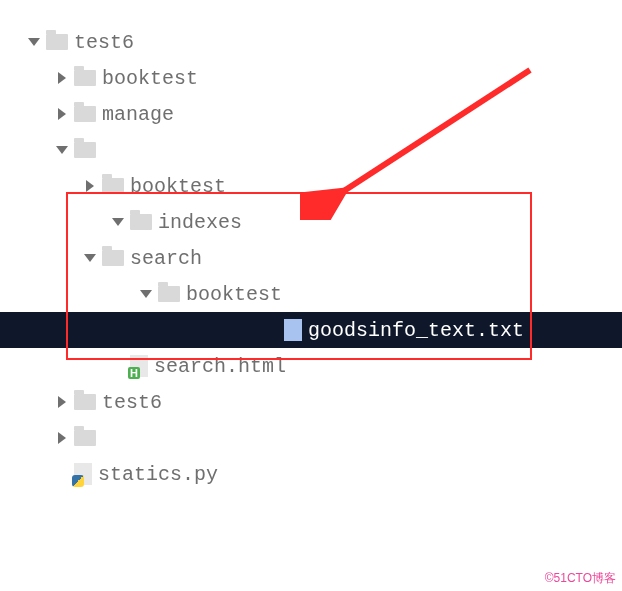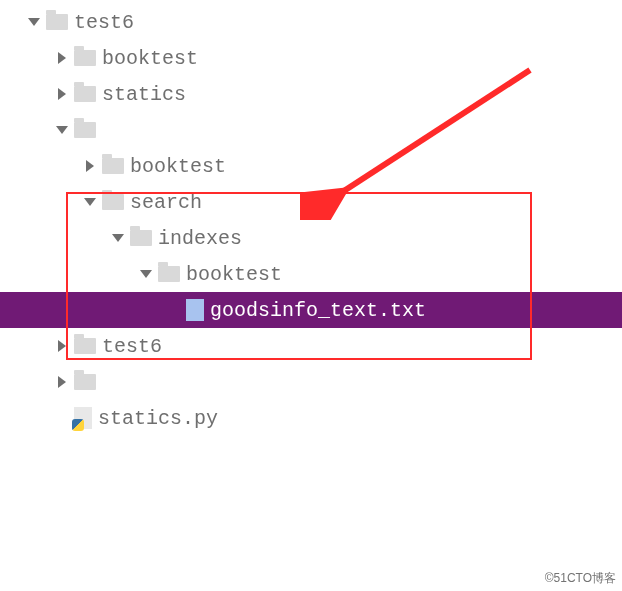--- a/index.html
+++ b/index.html
@@ -8,21 +8,21 @@
     width: 622px;
     height: 591px;
     background: #fff;
     font-family: "Courier New", Courier, monospace;
     font-size: 20px;
     color: #6f6f6f;
     position: relative;
     overflow: hidden;
   }
   .tree {
-    padding-top: 4px;
+    padding-top: 24px;
   }
   .row {
     display: flex;
     align-items: center;
     height: 36px;
     white-space: nowrap;
   }
   .indent { display:inline-block; width:28px; height:1px; }
   .arrow {
     width: 0; height: 0;
@@ -83,40 +83,41 @@
   .file-icon.py::after {
     content: "";
     position: absolute;
     left: -2px; bottom: -2px;
     width: 12px; height: 12px;
     background: linear-gradient(135deg, #3572A5 50%, #FFD43B 50%);
     border-radius: 3px;
   }
   .label { }
   .row.selected {
-    background: #701a75;
+    background: #0f172a;
     color: #fff;
+    justify-content: center;
   }
   .row.selected .file-icon.txt { background: #a8c3ef; }
   .red-box {
     position: absolute;
     border: 2px solid #ff2a2a;
     box-sizing: border-box;
     pointer-events: none;
   }
   .annotation-arrow {
     position: absolute;
     pointer-events: none;
   }
   .watermark {
     position: absolute;
     right: 6px;
     bottom: 4px;
     font: 12px Arial, sans-serif;
-    color: #737373;
+    color: #ec4899;
   }
 </style>
 </head>
 <body>
 
 <div class="tree">
 
   <div class="row">
     <span class="indent"></span>
     <span class="arrow open"></span>
@@ -130,21 +131,21 @@
     <span class="arrow closed"></span>
     <span class="folder-icon"></span>
     <span class="label">booktest</span>
   </div>
 
   <div class="row">
     <span class="indent"></span>
       <span class="indent"></span>
     <span class="arrow closed"></span>
     <span class="folder-icon"></span>
-    <span class="label">statics</span>
+    <span class="label">manage</span>
   </div>
 
   <div class="row">
     <span class="indent"></span>
       <span class="indent"></span>
     <span class="arrow open"></span>
     <span class="folder-icon"></span>
   </div>
 
   <div class="row">
@@ -153,33 +154,33 @@
       <span class="indent"></span>
     <span class="arrow closed"></span>
     <span class="folder-icon"></span>
     <span class="label">booktest</span>
   </div>
 
   <div class="row">
     <span class="indent"></span>
       <span class="indent"></span>
       <span class="indent"></span>
+      <span class="indent"></span>
+    <span class="arrow open"></span>
+    <span class="folder-icon"></span>
+    <span class="label">indexes</span>
+  </div>
+
+  <div class="row">
+    <span class="indent"></span>
+      <span class="indent"></span>
+      <span class="indent"></span>
     <span class="arrow open"></span>
     <span class="folder-icon"></span>
     <span class="label">search</span>
-  </div>
-
-  <div class="row">
-    <span class="indent"></span>
-      <span class="indent"></span>
-      <span class="indent"></span>
-      <span class="indent"></span>
-    <span class="arrow open"></span>
-    <span class="folder-icon"></span>
-    <span class="label">indexes</span>
   </div>
 
   <div class="row">
     <span class="indent"></span>
       <span class="indent"></span>
       <span class="indent"></span>
       <span class="indent"></span>
       <span class="indent"></span>
     <span class="arrow open"></span>
     <span class="folder-icon"></span>
@@ -191,20 +192,29 @@
       <span class="indent"></span>
       <span class="indent"></span>
       <span class="indent"></span>
       <span class="indent"></span>
       <span class="indent"></span>
     <span class="arrow-spacer"></span>
     <span class="file-icon txt"></span>
     <span class="label">goodsinfo_text.txt</span>
   </div>
 
+  <div class="row">
+    <span class="indent"></span>
+      <span class="indent"></span>
+      <span class="indent"></span>
+      <span class="indent"></span>
+    <span class="arrow-spacer"></span>
+    <span class="file-icon html"></span>
+    <span class="label">search.html</span>
+  </div>
 
   <div class="row">
     <span class="indent"></span>
       <span class="indent"></span>
     <span class="arrow closed"></span>
     <span class="folder-icon"></span>
     <span class="label">test6</span>
   </div>
 
   <div class="row">

